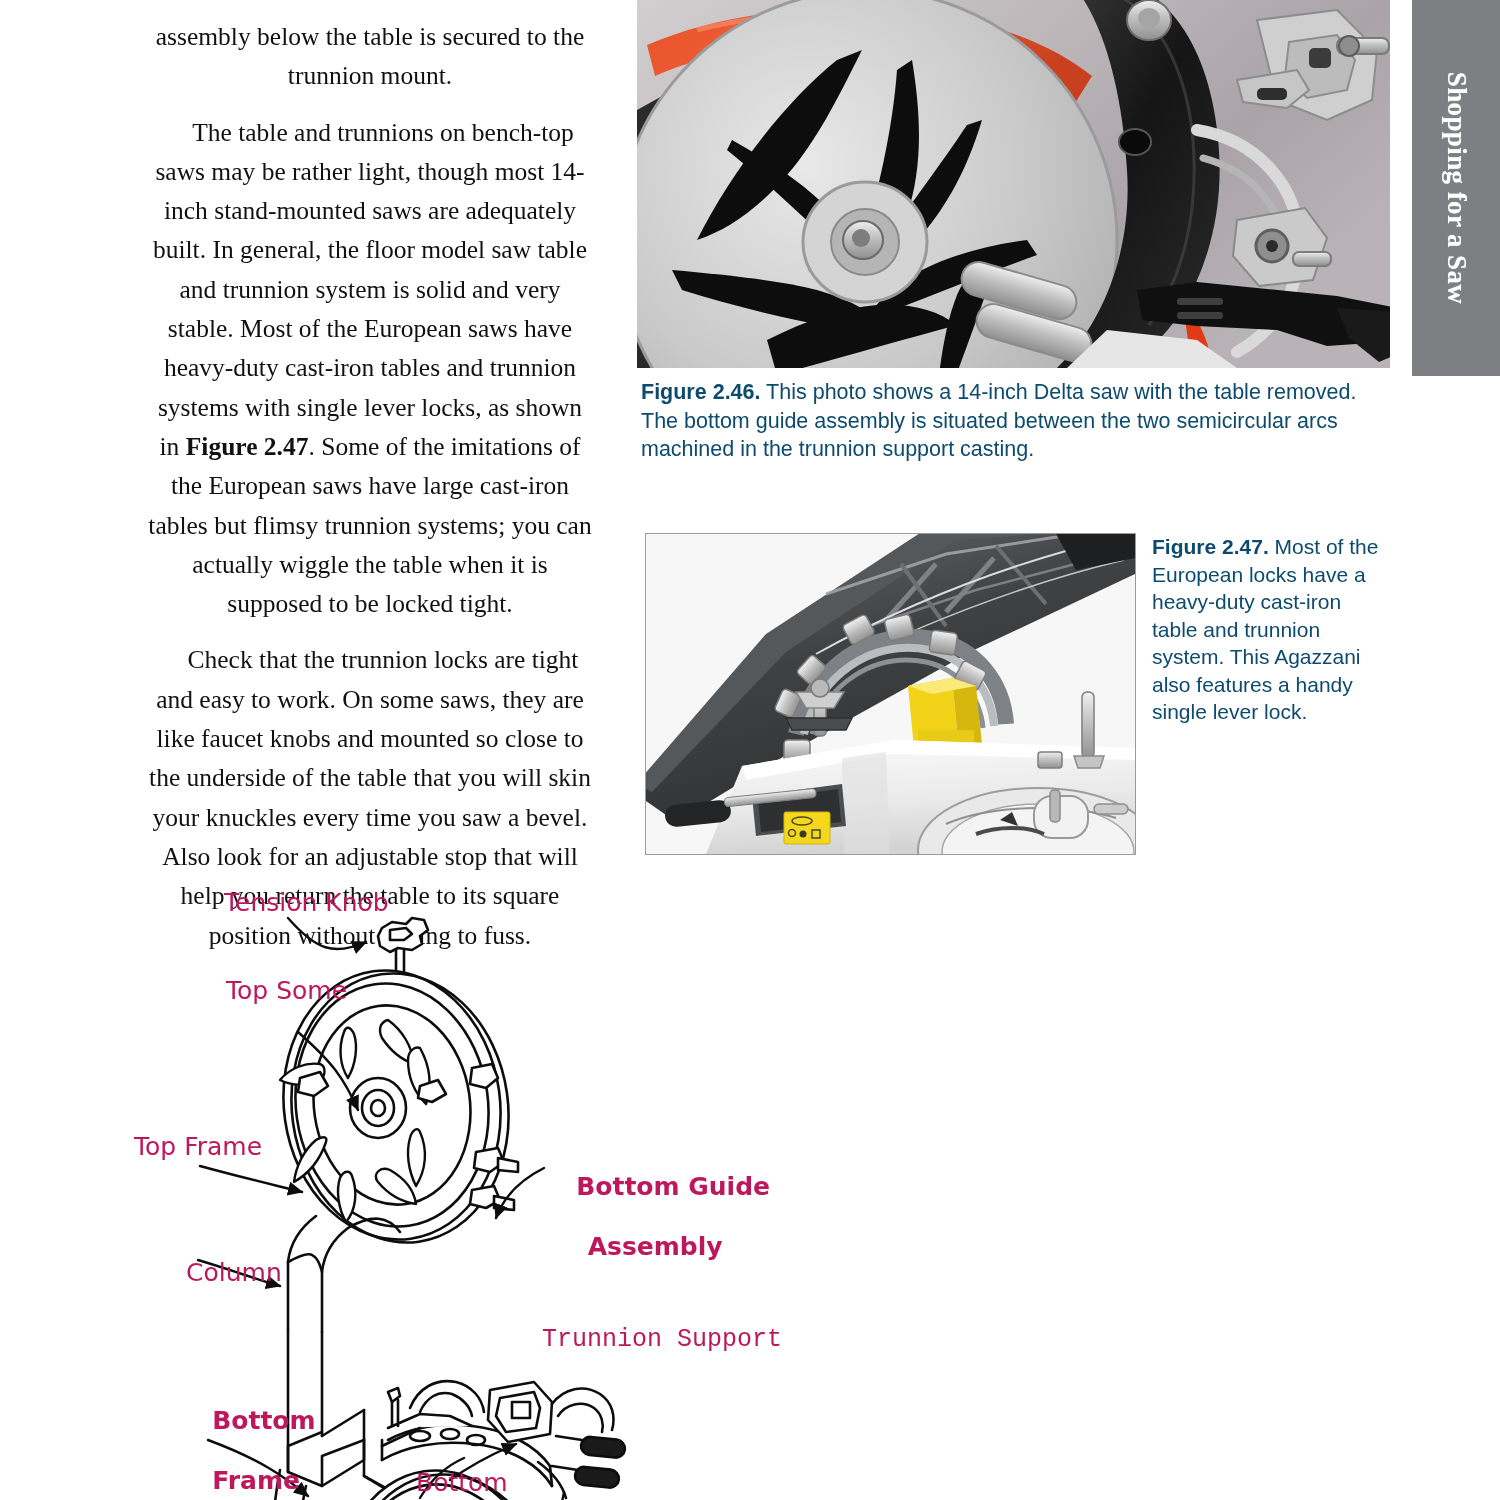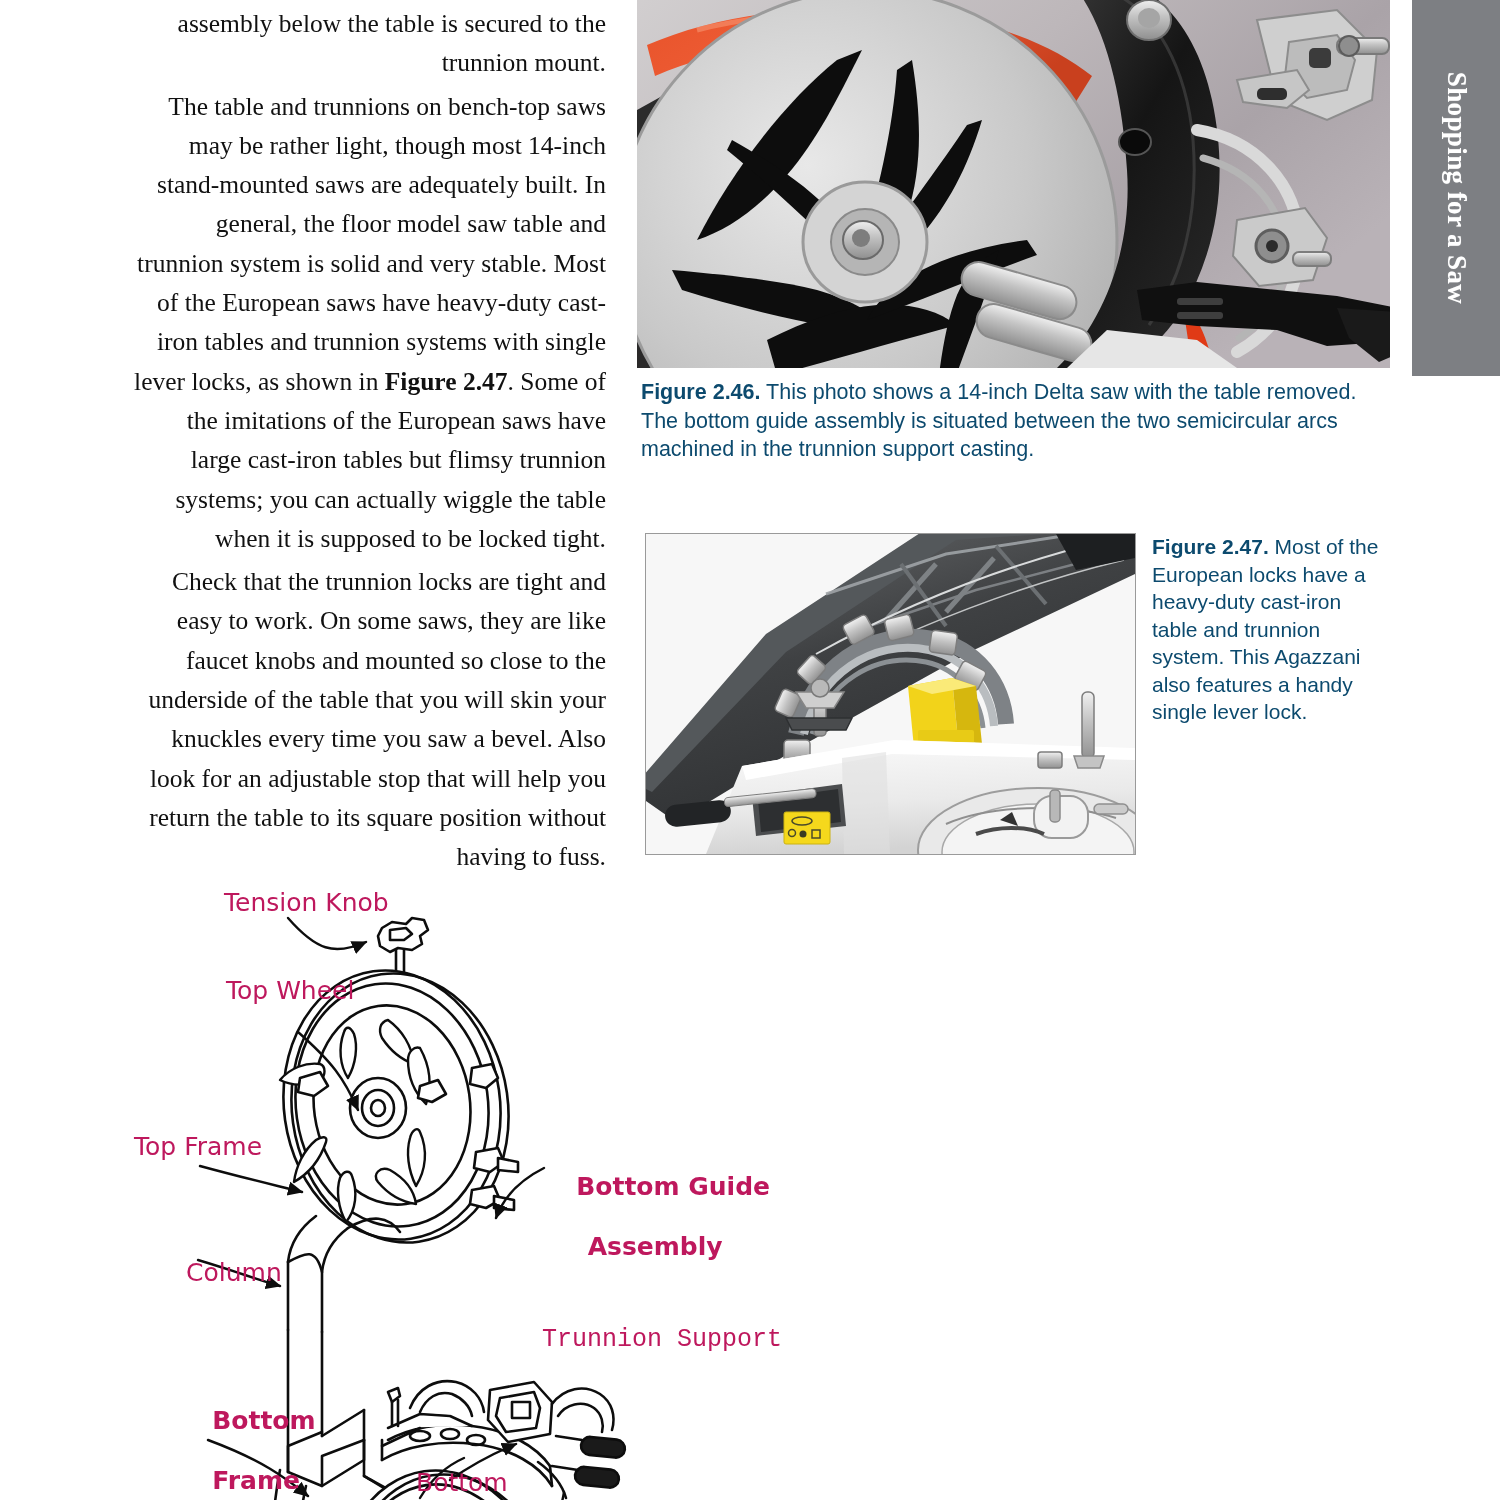--- a/index.html
+++ b/index.html
@@ -35,26 +35,26 @@
     text-shadow: 0 0 1px rgba(255,255,255,0.4);
   }
 
   
   .body-column {
     position: absolute;
     left: 130px; top: 0px;
     width: 480px;
   }
   .body-column p {
-    margin: 4px;
+    margin: 17px;
     font-family: "Liberation Serif", "DejaVu Serif", serif;
     font-size: 25.5px;
     line-height: 39.3px;
     color: #111111;
-    text-align: right;
+    text-align: center;
   }
   .body-column p.indent { text-indent: 26px; }
   .body-column p + p { margin-top: 0; }
   .bold-ref { font-weight: bold; }
 
   
   .photo {
     position: absolute;
     overflow: hidden;
   }
@@ -484,21 +484,21 @@
       </g>
       <defs>
         <marker id="arrowD" viewBox="0 0 12 12" refX="10" refY="6" markerWidth="7" markerHeight="7" orient="auto-start-reverse">
           <path d="M0,1 L11,6 L0,11 Z" fill="#0d0d0d"></path>
         </marker>
       </defs>
     </svg>
 
     <div class="diag-label" style="left:104px; top:8px;">Tension Knob</div>
 
-    <div class="diag-label" style="left:106px; top:96px;">Top Wheel</div>
+    <div class="diag-label" style="left:106px; top:96px;">Top Some</div>
 
     <div class="diag-label" style="left:14px; top:252px;">Top Frame</div>
 
     <div class="diag-label" style="left:66px; top:338px;margin-top:40px;">Column</div>
 
     <div class="diag-label center" style="left:40px; top:496px; width:120px;">
       <span>Bottom</span><br>
       <span>Frame</span>
     </div>
 

